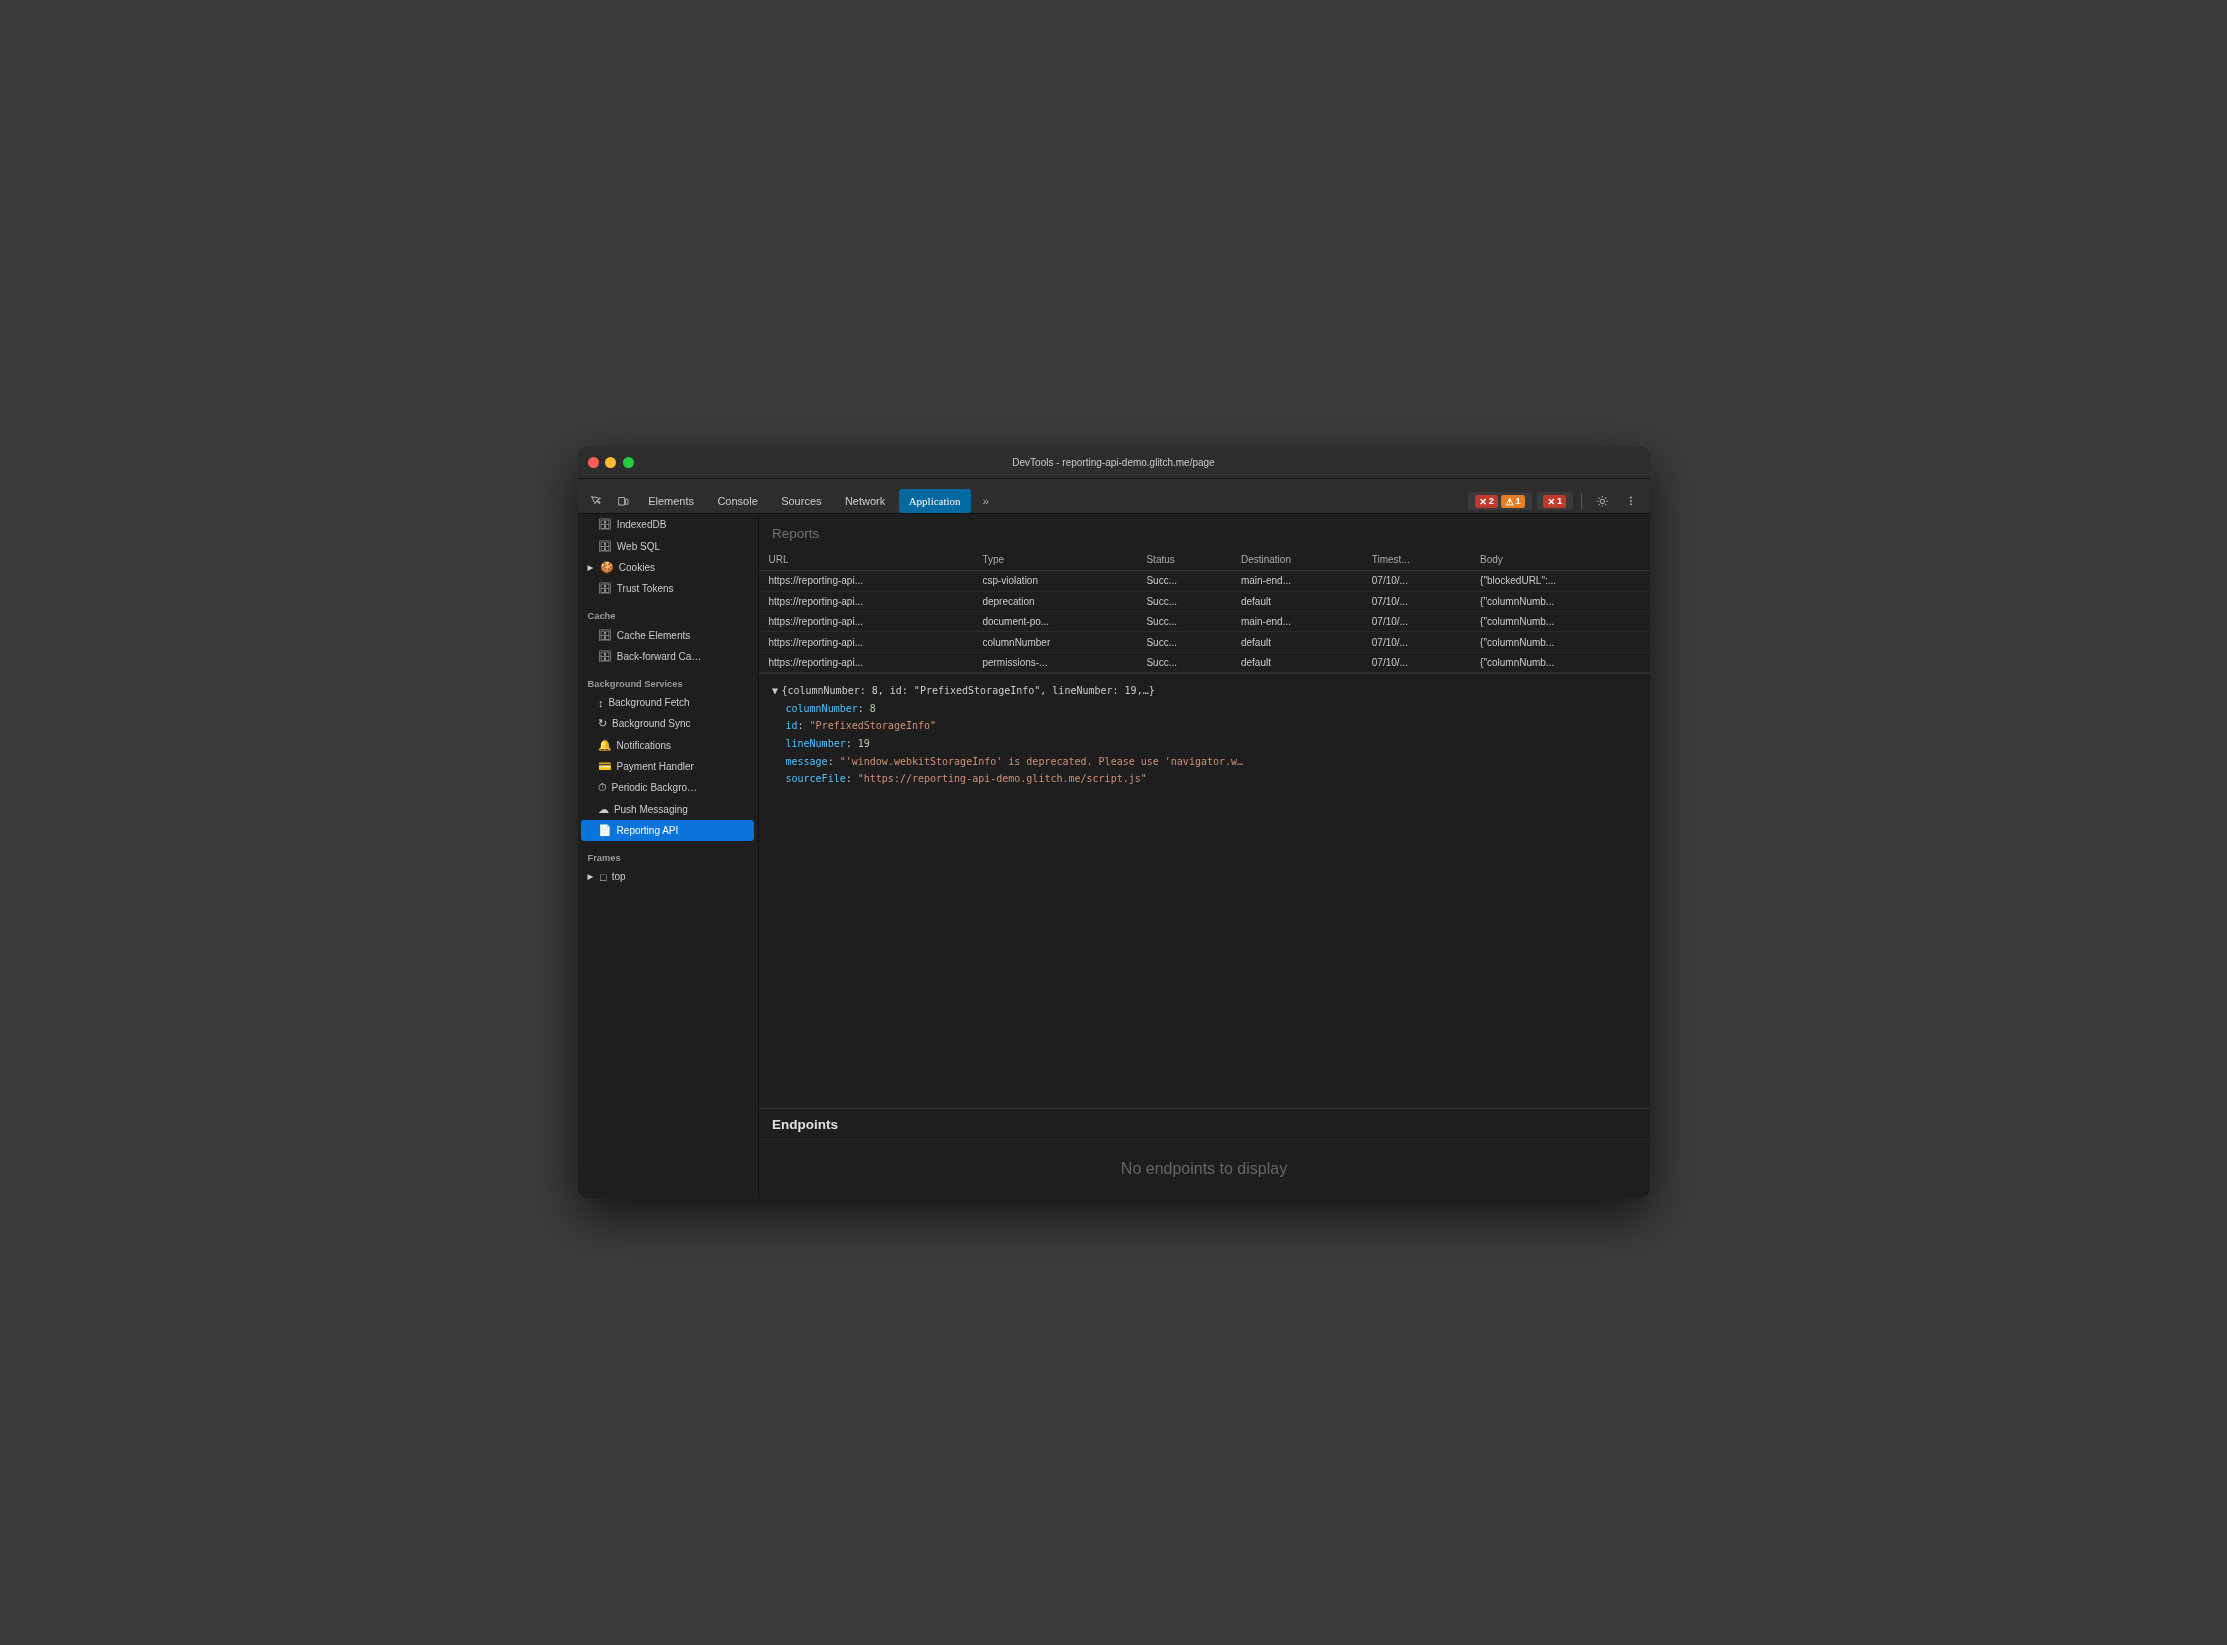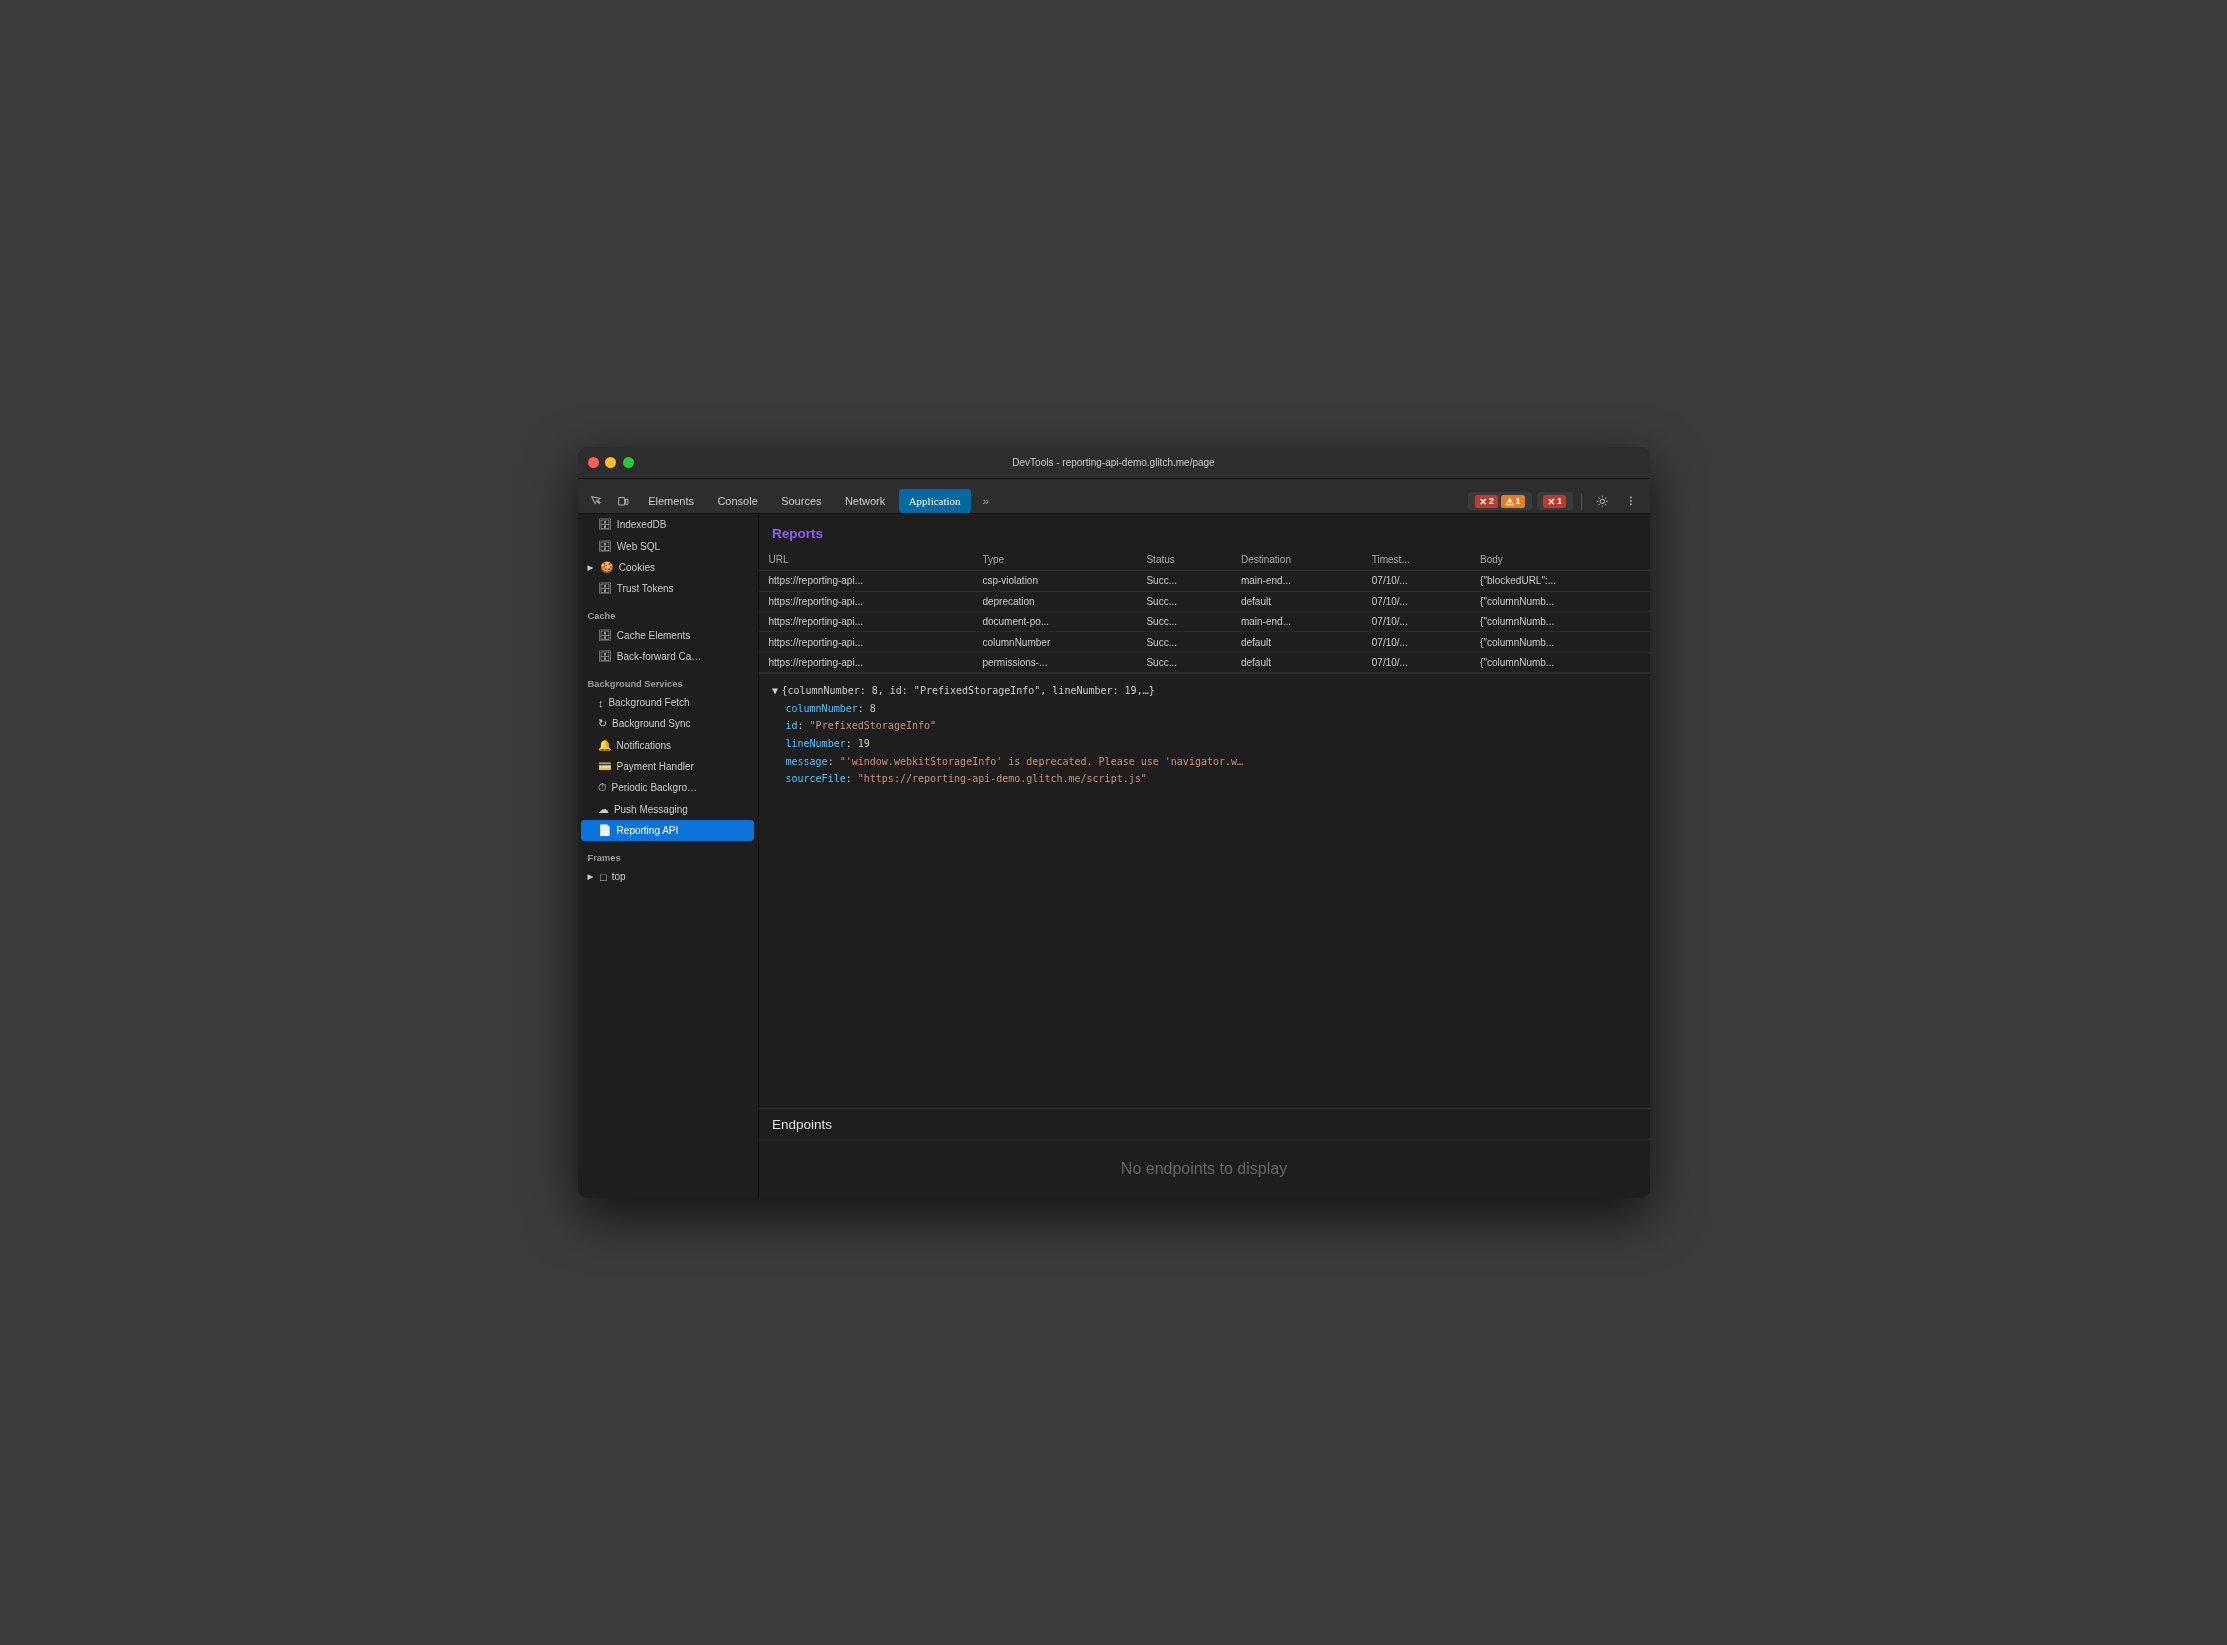--- a/index.html
+++ b/index.html
@@ -208,22 +208,22 @@
     .content {
       flex: 1;
       background: #1e1e1e;
       overflow: hidden;
       display: flex;
       flex-direction: column;
     }
     
     .section-title {
       font-size: 13.5px;
-      font-weight: 700;
-      color: #8b5cf6;
+      font-weight: 400;
+      color: #737373;
       padding: 11.8px 13.5px 8.4px 13.5px;
     }
     
     .reports-table {
       width: 100%;
       border-collapse: collapse;
       font-size: 10px;
     }
     .reports-table th {
       color: #aaa;
@@ -271,21 +271,21 @@
     .table-scroll-container::-webkit-scrollbar { height: 6.7px; }
     .table-scroll-container::-webkit-scrollbar-track { background: #2a2a2a; }
     .table-scroll-container::-webkit-scrollbar-thumb { background: #555; border-radius: 3.4px; }
     
     .endpoints-section {
       border-top: 0.8px solid #333;
       flex-shrink: 0;
     }
     .endpoints-title {
       font-size: 13.5px;
-      font-weight: 400;
+      font-weight: 700;
       color: #e0e0e0;
       padding: 8.4px 13.5px 6.7px 13.5px;
       border-bottom: 0.8px solid #2a2a2a;
     }
     .endpoints-empty {
       color: #666;
       font-size: 16px;
       text-align: center;
       padding: 20px;
     }

